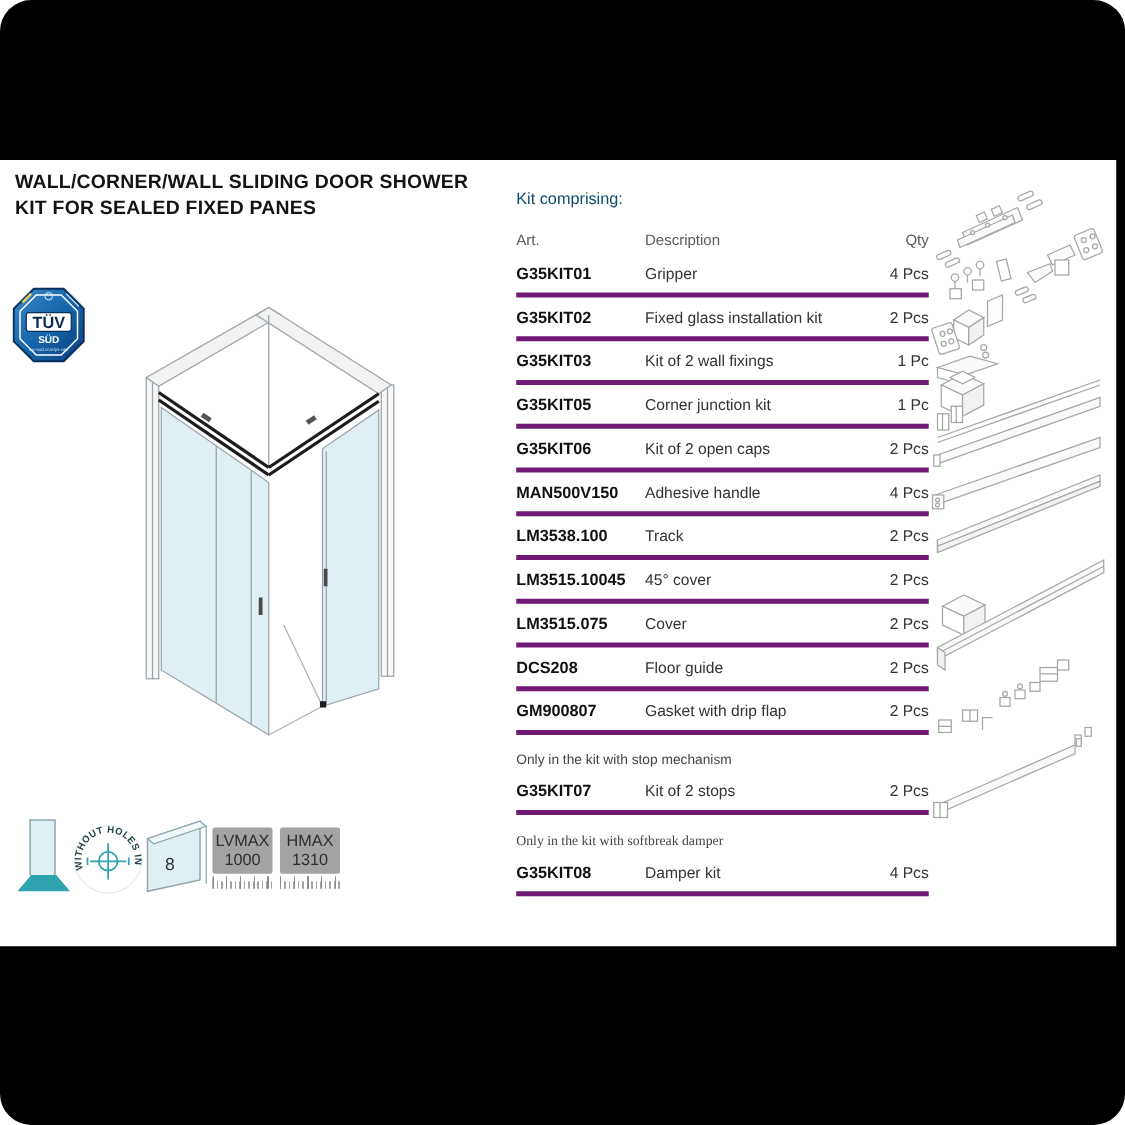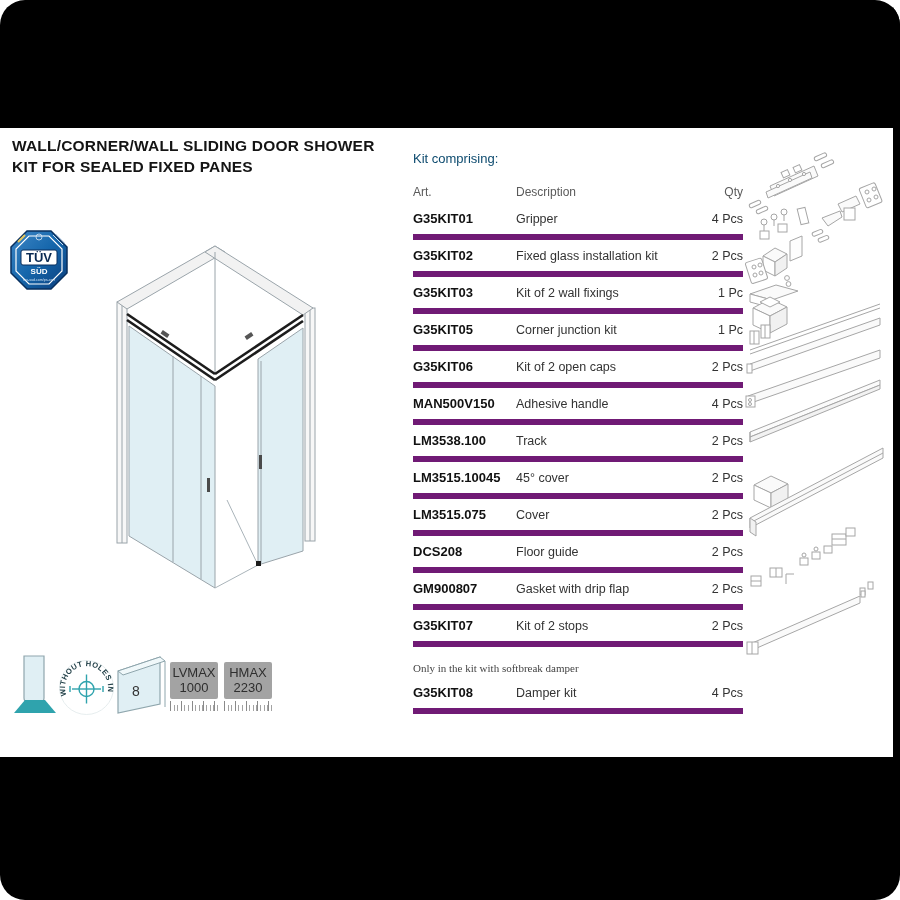--- a/index.html
+++ b/index.html
@@ -8,21 +8,21 @@
   .blackbar{position:absolute;background:#000;}
   .title{position:absolute;left:12px;top:135px;width:378px;font-size:15.5px;font-weight:bold;
          color:#141414;line-height:21px;letter-spacing:.2px;}
   
   .kit{position:absolute;left:413px;top:151px;width:330px;}
   .kit-heading{font-size:13px;color:#0c4a6e;margin:0 0 17px 0;}
   .thead{display:grid;grid-template-columns:103px 1fr 60px;font-size:12px;color:#5a5a5a;
          padding:2px 0 4px 0;}
   .thead .qty{text-align:right;}
   .row{display:grid;grid-template-columns:103px 1fr 60px;align-items:center;height:31px;
-       border-bottom:6px solid #701a75;font-size:12.5px;color:#333;}
+       border-bottom:4px solid #701a75;font-size:12.5px;color:#333;}
   .row .art{font-weight:bold;color:#111;font-size:13px;}
   .row .qty{text-align:right;}
   .note{font-size:11px;color:#444;margin-top:14px;padding-bottom:3px;}
   .note2{margin-top:15px;font-family:Liberation Serif, serif;}
   
   .ficon{position:absolute;}
   .maxbox{position:absolute;width:48px;}
   .maxbox .box{background:#a3a3a3;border-radius:2px;text-align:center;font-size:13px;
                color:#2e2e2e;line-height:15px;padding:3px 0 4px 0;}
   .ruler{height:10px;margin-top:2px;
@@ -162,20 +162,21 @@
         <div class="art">DCS208</div>
         <div>Floor guide</div>
         <div class="qty">2 Pcs</div>
       </div>
     <div class="row">
         <div class="art">GM900807</div>
         <div>Gasket with drip flap</div>
         <div class="qty">2 Pcs</div>
       </div>
 
+    <div class="note">Only in the kit with stop mechanism</div>
     <div class="row">
         <div class="art">G35KIT07</div>
         <div>Kit of 2 stops</div>
         <div class="qty">2 Pcs</div>
       </div>
 
     <div class="note note2">Only in the kit with softbreak damper</div>
     <div class="row">
         <div class="art">G35KIT08</div>
         <div>Damper kit</div>
@@ -336,18 +337,18 @@
     <div class="box">
       <div>LVMAX</div>
       <div>1000</div>
     </div>
     <div class="ruler"></div>
   </div>
 
   <div class="maxbox" style="left:224px;top:662px;">
     <div class="box">
       <div>HMAX</div>
-      <div>2230</div>
+      <div>1310</div>
     </div>
     <div class="ruler"></div>
   </div>
 
 </div>
 
 </body></html>

